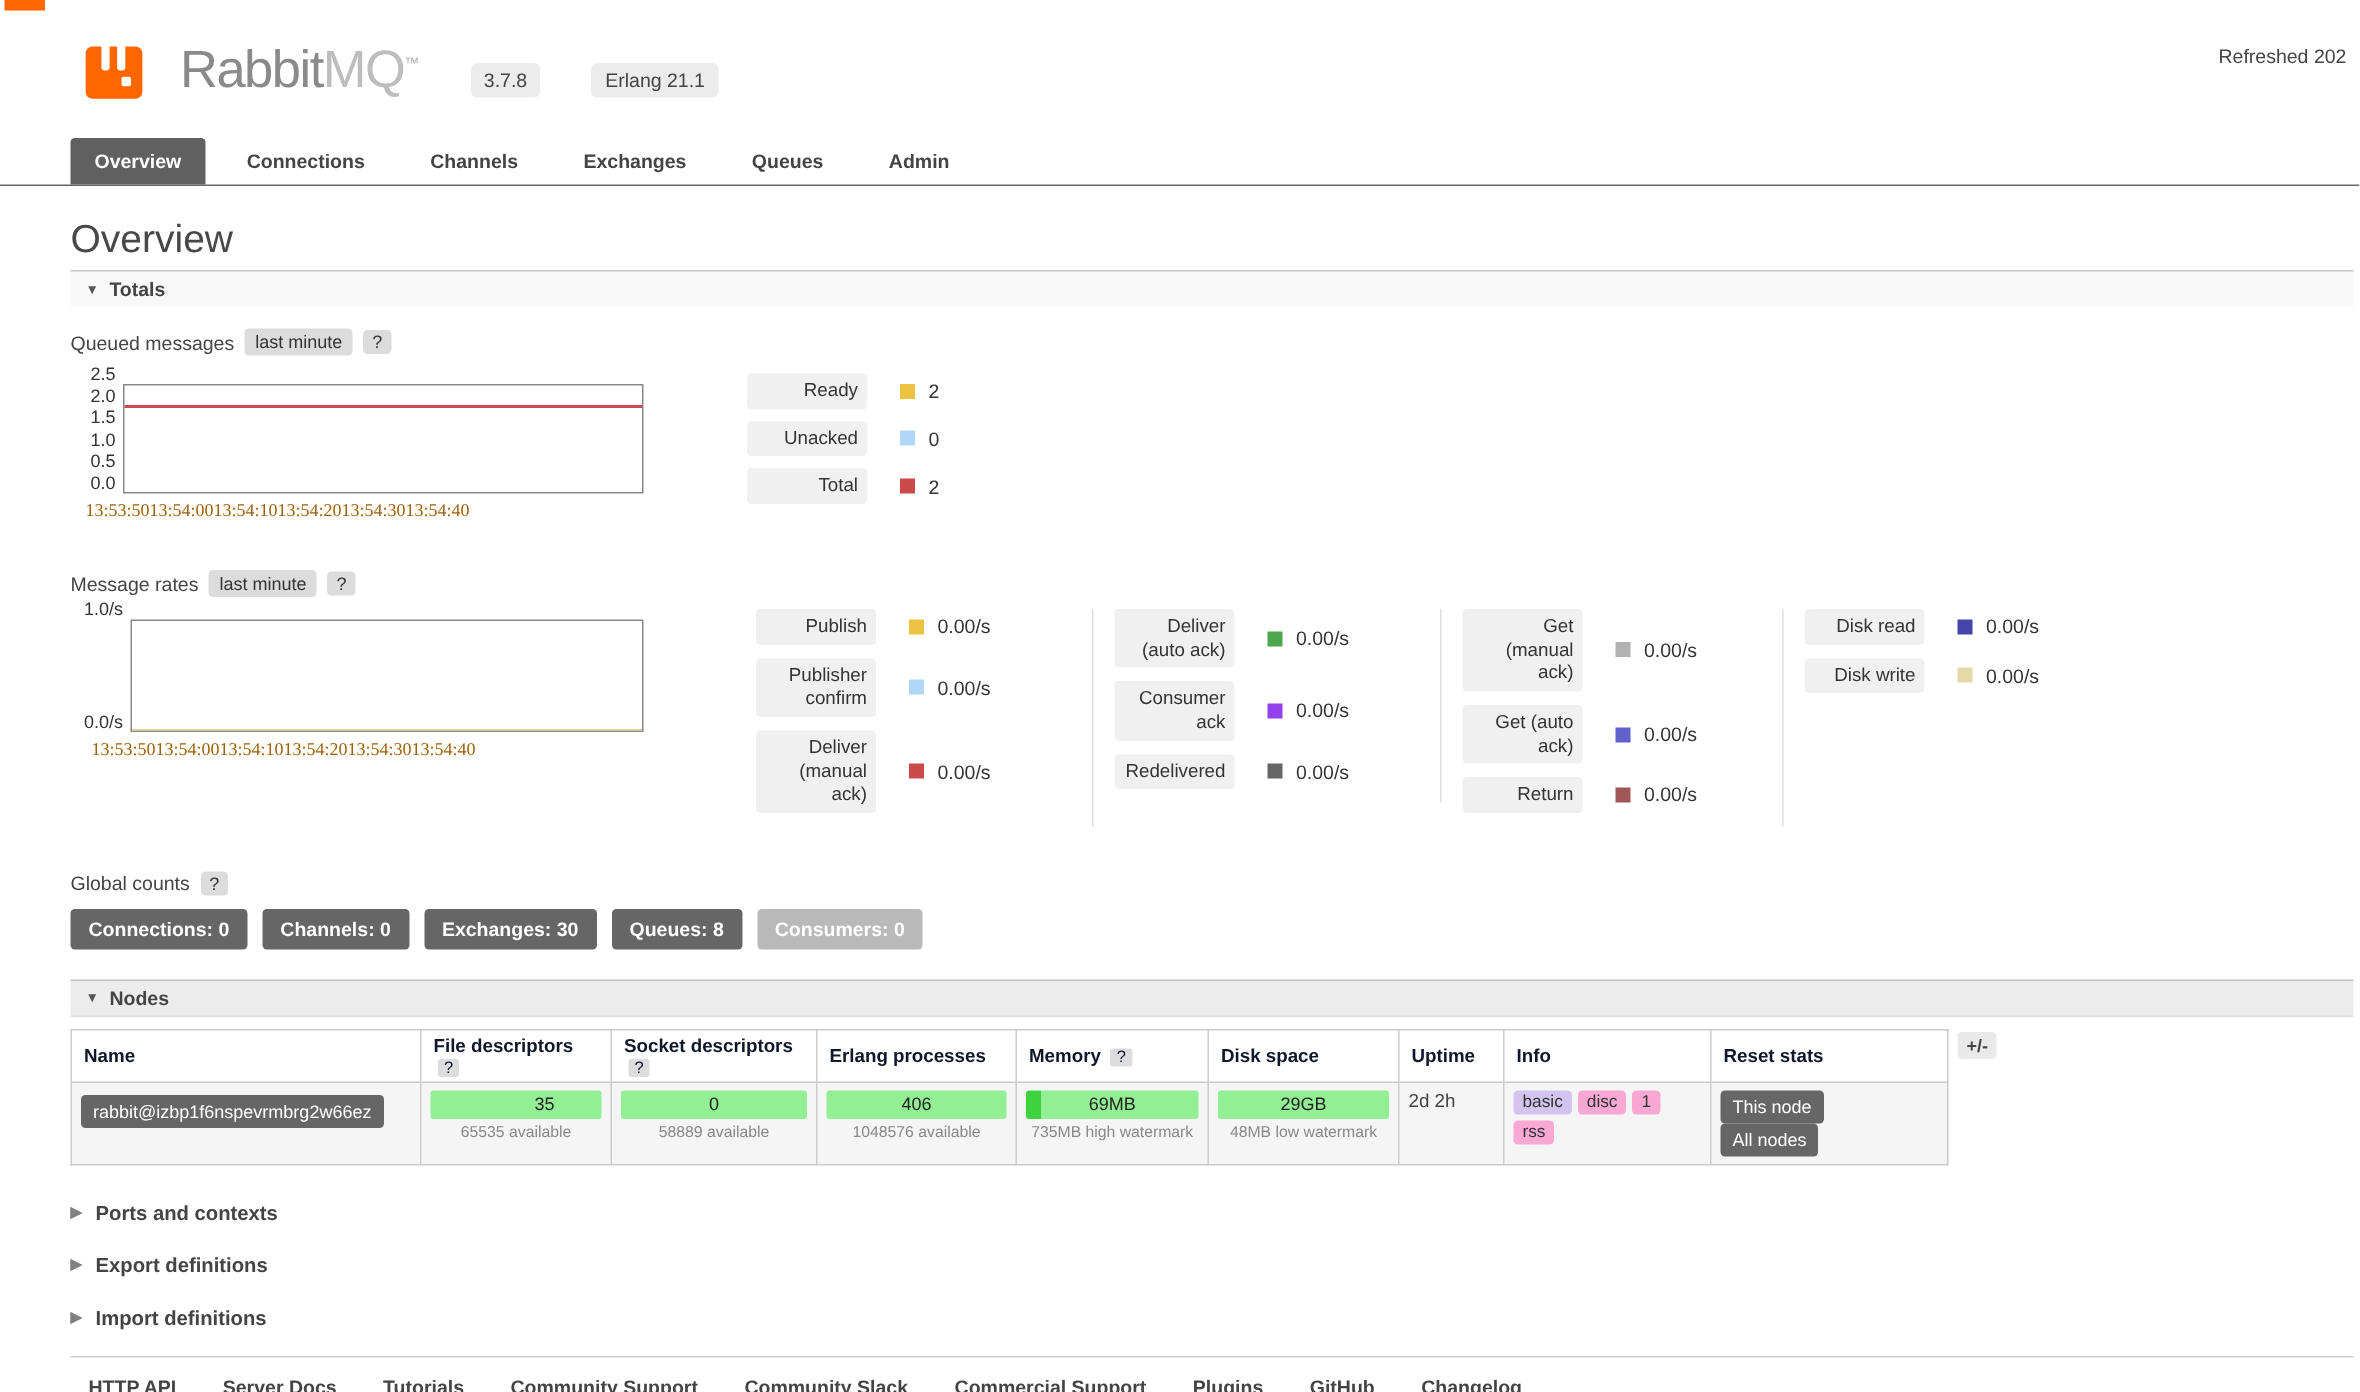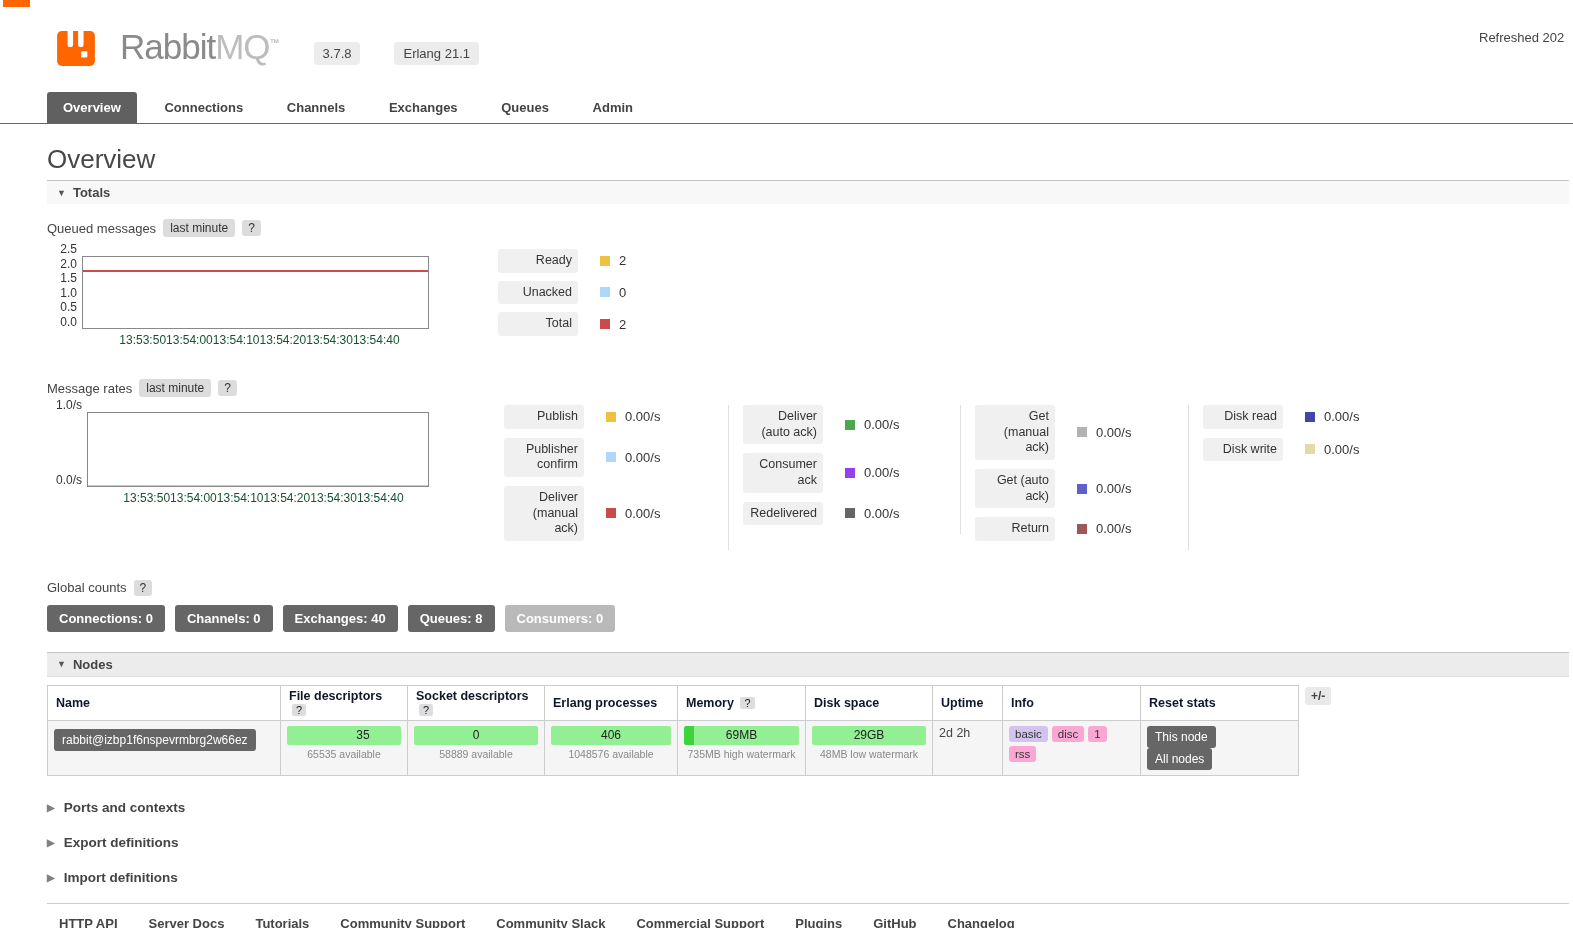--- a/index.html
+++ b/index.html
@@ -44,21 +44,21 @@
   .chart-flex.r { gap:38px; margin-top:8px; }
   .chart-inner { display:flex; align-items:flex-end; }
   .y-axis { display:flex; flex-direction:column; justify-content:space-between; align-items:flex-end; padding-right:5px; font-size:12px; color:#333; }
   .y-axis.y1 { width:35px; height:87px; margin-top:-7px; }
   .y-axis.y2 { width:40px; height:89px; margin-top:-7px; }
   .plot { position:relative; background:#fff; border:1px solid #888; }
   .plot1 { width:347px; height:73px; }
   .plot2 { width:342px; height:75px; }
   .series-line { position:absolute; left:0; right:0; top:13px; height:2px; }
   .zero-line { position:absolute; left:0; right:0; bottom:0; height:1px; background:#ddd08a; }
-  .x-axis { display:flex; justify-content:center; margin-top:4px; font-size:12px; color:#14532d; }
+  .x-axis { display:flex; justify-content:flex-start; margin-top:4px; font-size:12px; color:#a16207;font-family:Liberation Serif, serif; }
   .x-axis.x1 { width:405px; margin-left:10px; }
   .x-axis.x2 { width:405px; margin-left:14px; }
 
   
   .legend-row { display:flex; align-items:center; margin-bottom:8px; }
   .legend-box { display:inline-block; width:80px; background:#f0f0f0; border-radius:3px; padding:4px 6px; text-align:right; font-size:12.5px; color:#333; line-height:1.25; }
   .legend-swatch { display:inline-block; width:10px; height:10px; margin-left:22px; flex:none; }
   .legend-value { margin-left:9px; font-size:13px; color:#333; }
   .rates-legend { display:flex; align-items:flex-start; }
   .rate-col { padding:0 14px; border-right:1px solid #e0e0e0; }
@@ -280,21 +280,21 @@
     </div>
   </div>
 
   <div class="metric-label-row gc-row" style="margin-top:30px;">
     <span>Global counts</span>
     <span class="pill help">?</span>
   </div>
   <div class="gc-badges">
     <span class="gc-badge">Connections: 0</span>
     <span class="gc-badge">Channels: 0</span>
-    <span class="gc-badge">Exchanges: 40</span>
+    <span class="gc-badge">Exchanges: 30</span>
     <span class="gc-badge">Queues: 8</span>
     <span class="gc-badge muted">Consumers: 0</span>
   </div>
 
   <div class="section-bar nodes-bar">
     <span class="arrow">▼</span>
     <span>Nodes</span>
   </div>
 
   <div class="table-row-wrap">

